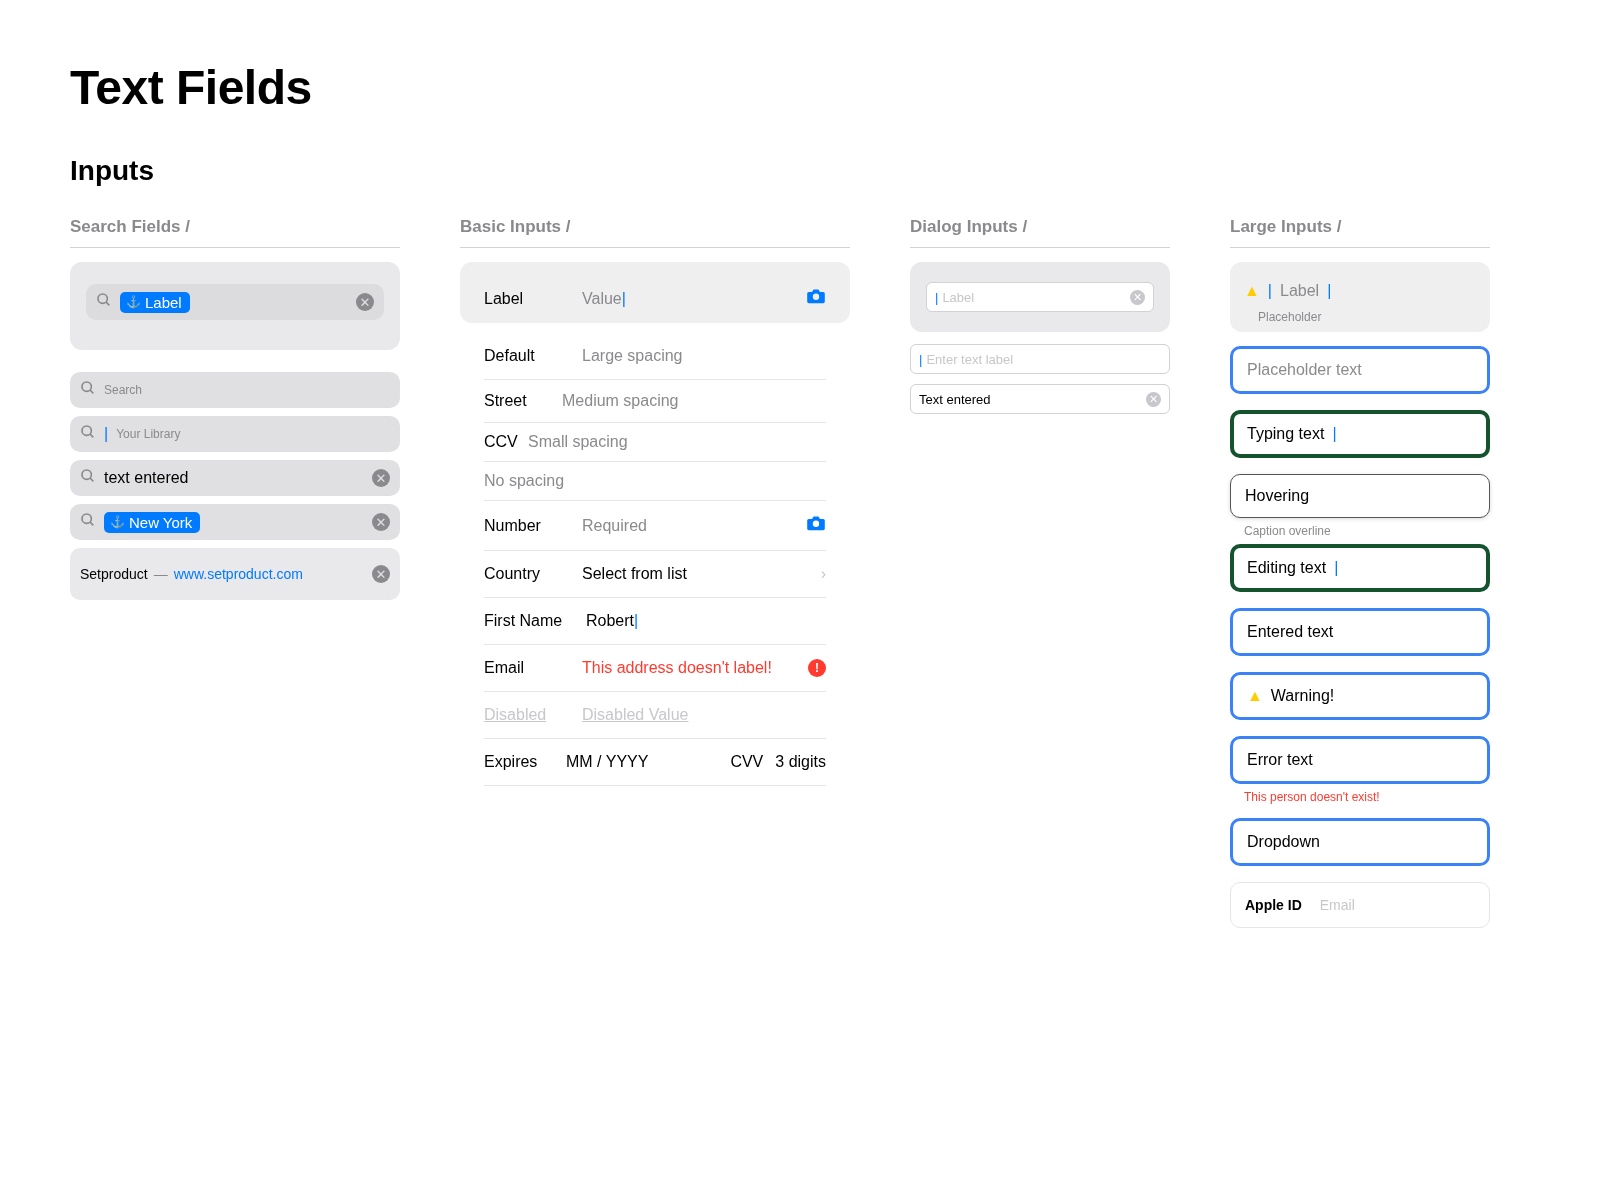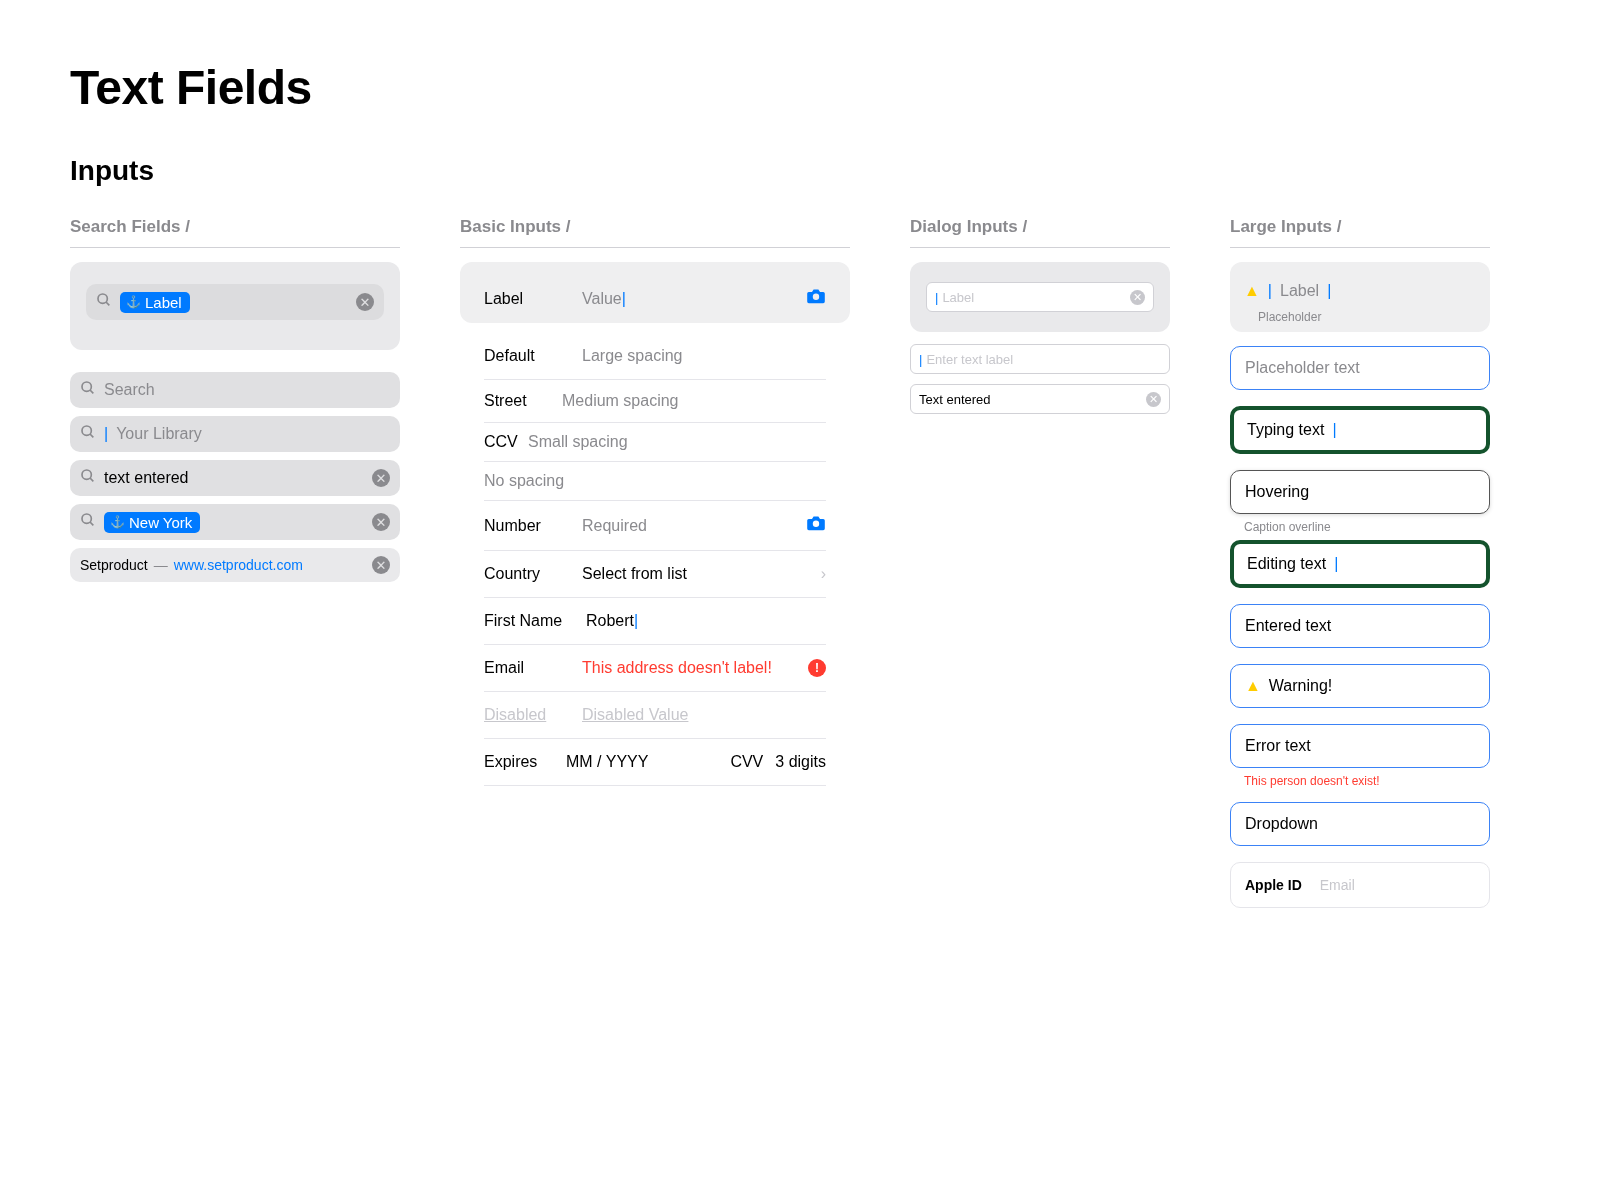--- a/index.html
+++ b/index.html
@@ -29,35 +29,35 @@
 }
 .pill-input {
   background: #e0e0e2; border-radius: 10px; height: 36px;
   display: flex; align-items: center; padding: 0 10px; gap: 8px; margin-bottom: 8px;
   position: relative;
 }
 .search-card .pill-input { background: #dcdcde; }
 .search-icon { color: #8a8a8e; flex-shrink: 0; }
 .pill-input input {
   border: none; background: transparent; outline: none; flex: 1;
-  font-size: 16px; color: #be185d;
+  font-size: 12px; color: #be185d;
 }
 .pill-input input::placeholder { color: #8a8a8e; }
 .clear-btn {
   width: 18px; height: 18px; border-radius: 50%; background: #8a8a8e;
   color: #e0e0e2; display: flex; align-items: center; justify-content: center;
   font-size: 13px; cursor: pointer; flex-shrink: 0; line-height: 1;
 }
 .tag {
   background: #007aff; color: #fff; border-radius: 5px; padding: 2px 8px 2px 6px;
   display: inline-flex; align-items: center; gap: 4px; font-size: 15px; font-weight: 500;
 }
 .tag-icon { font-size: 12px; }
 .link-row {
-  display: flex; align-items: center; font-size: 14px; padding: 8px 10px;
+  display: flex; align-items: center; font-size: 14px; padding: 17px 10px;
   background: #e9e9eb; border-radius: 10px; gap: 6px;
 }
 .link-row .site { color: #000; }
 .link-row .dash { color: #8a8a8e; }
 .link-row .url { color: #007aff; flex: 1; }
 .cursor-bar { color: #007aff; font-weight: 300; }
 
 
 .basic-card {
   background: #efeff0; border-radius: 12px; padding: 12px 0 0; margin-bottom: 10px;
@@ -96,21 +96,21 @@
 }
 .dialog-input .txt { flex: 1; color: #000; }
 .dialog-input .ph { color: #c7c7cc; }
 .dialog-input .clear-btn { width: 15px; height: 15px; font-size: 11px; background: #c7c7cc; color:#fff; }
 
 
 .large-card {
   background: #efeff0; border-radius: 12px; padding: 16px 14px 8px; margin-bottom: 14px;
 }
 .large-input {
-  background: #fff; border: 1px solid #3b82f6; border-radius: 10px;
+  background: #fff; border: 3px solid #3b82f6; border-radius: 10px;
   padding: 12px 14px; font-size: 16px; margin-bottom: 16px; display: flex; align-items: center; gap:8px;
 }
 .large-input.active { border: 4px solid #14532d; padding: 11px 13px; }
 .large-input.hover { border: 1px solid #555; box-shadow: 0 1px 4px rgba(0,0,0,0.15); }
 .large-input .ph { color: #8a8a8e; }
 .caption { font-size: 12px; color: #8a8a8e; margin: -10px 0 6px 14px; }
 .err-caption { font-size: 12px; color: #ff3b30; margin: -10px 0 14px 14px; }
 .warn-tri { color: #ffcc00; font-size: 16px; }
 .subhead { font-size: 12px; color: #8a8a8e; margin-left: 14px; }
 .large-card .large-input { border: none; padding: 4px 0; margin-bottom: 6px; background: transparent; }

